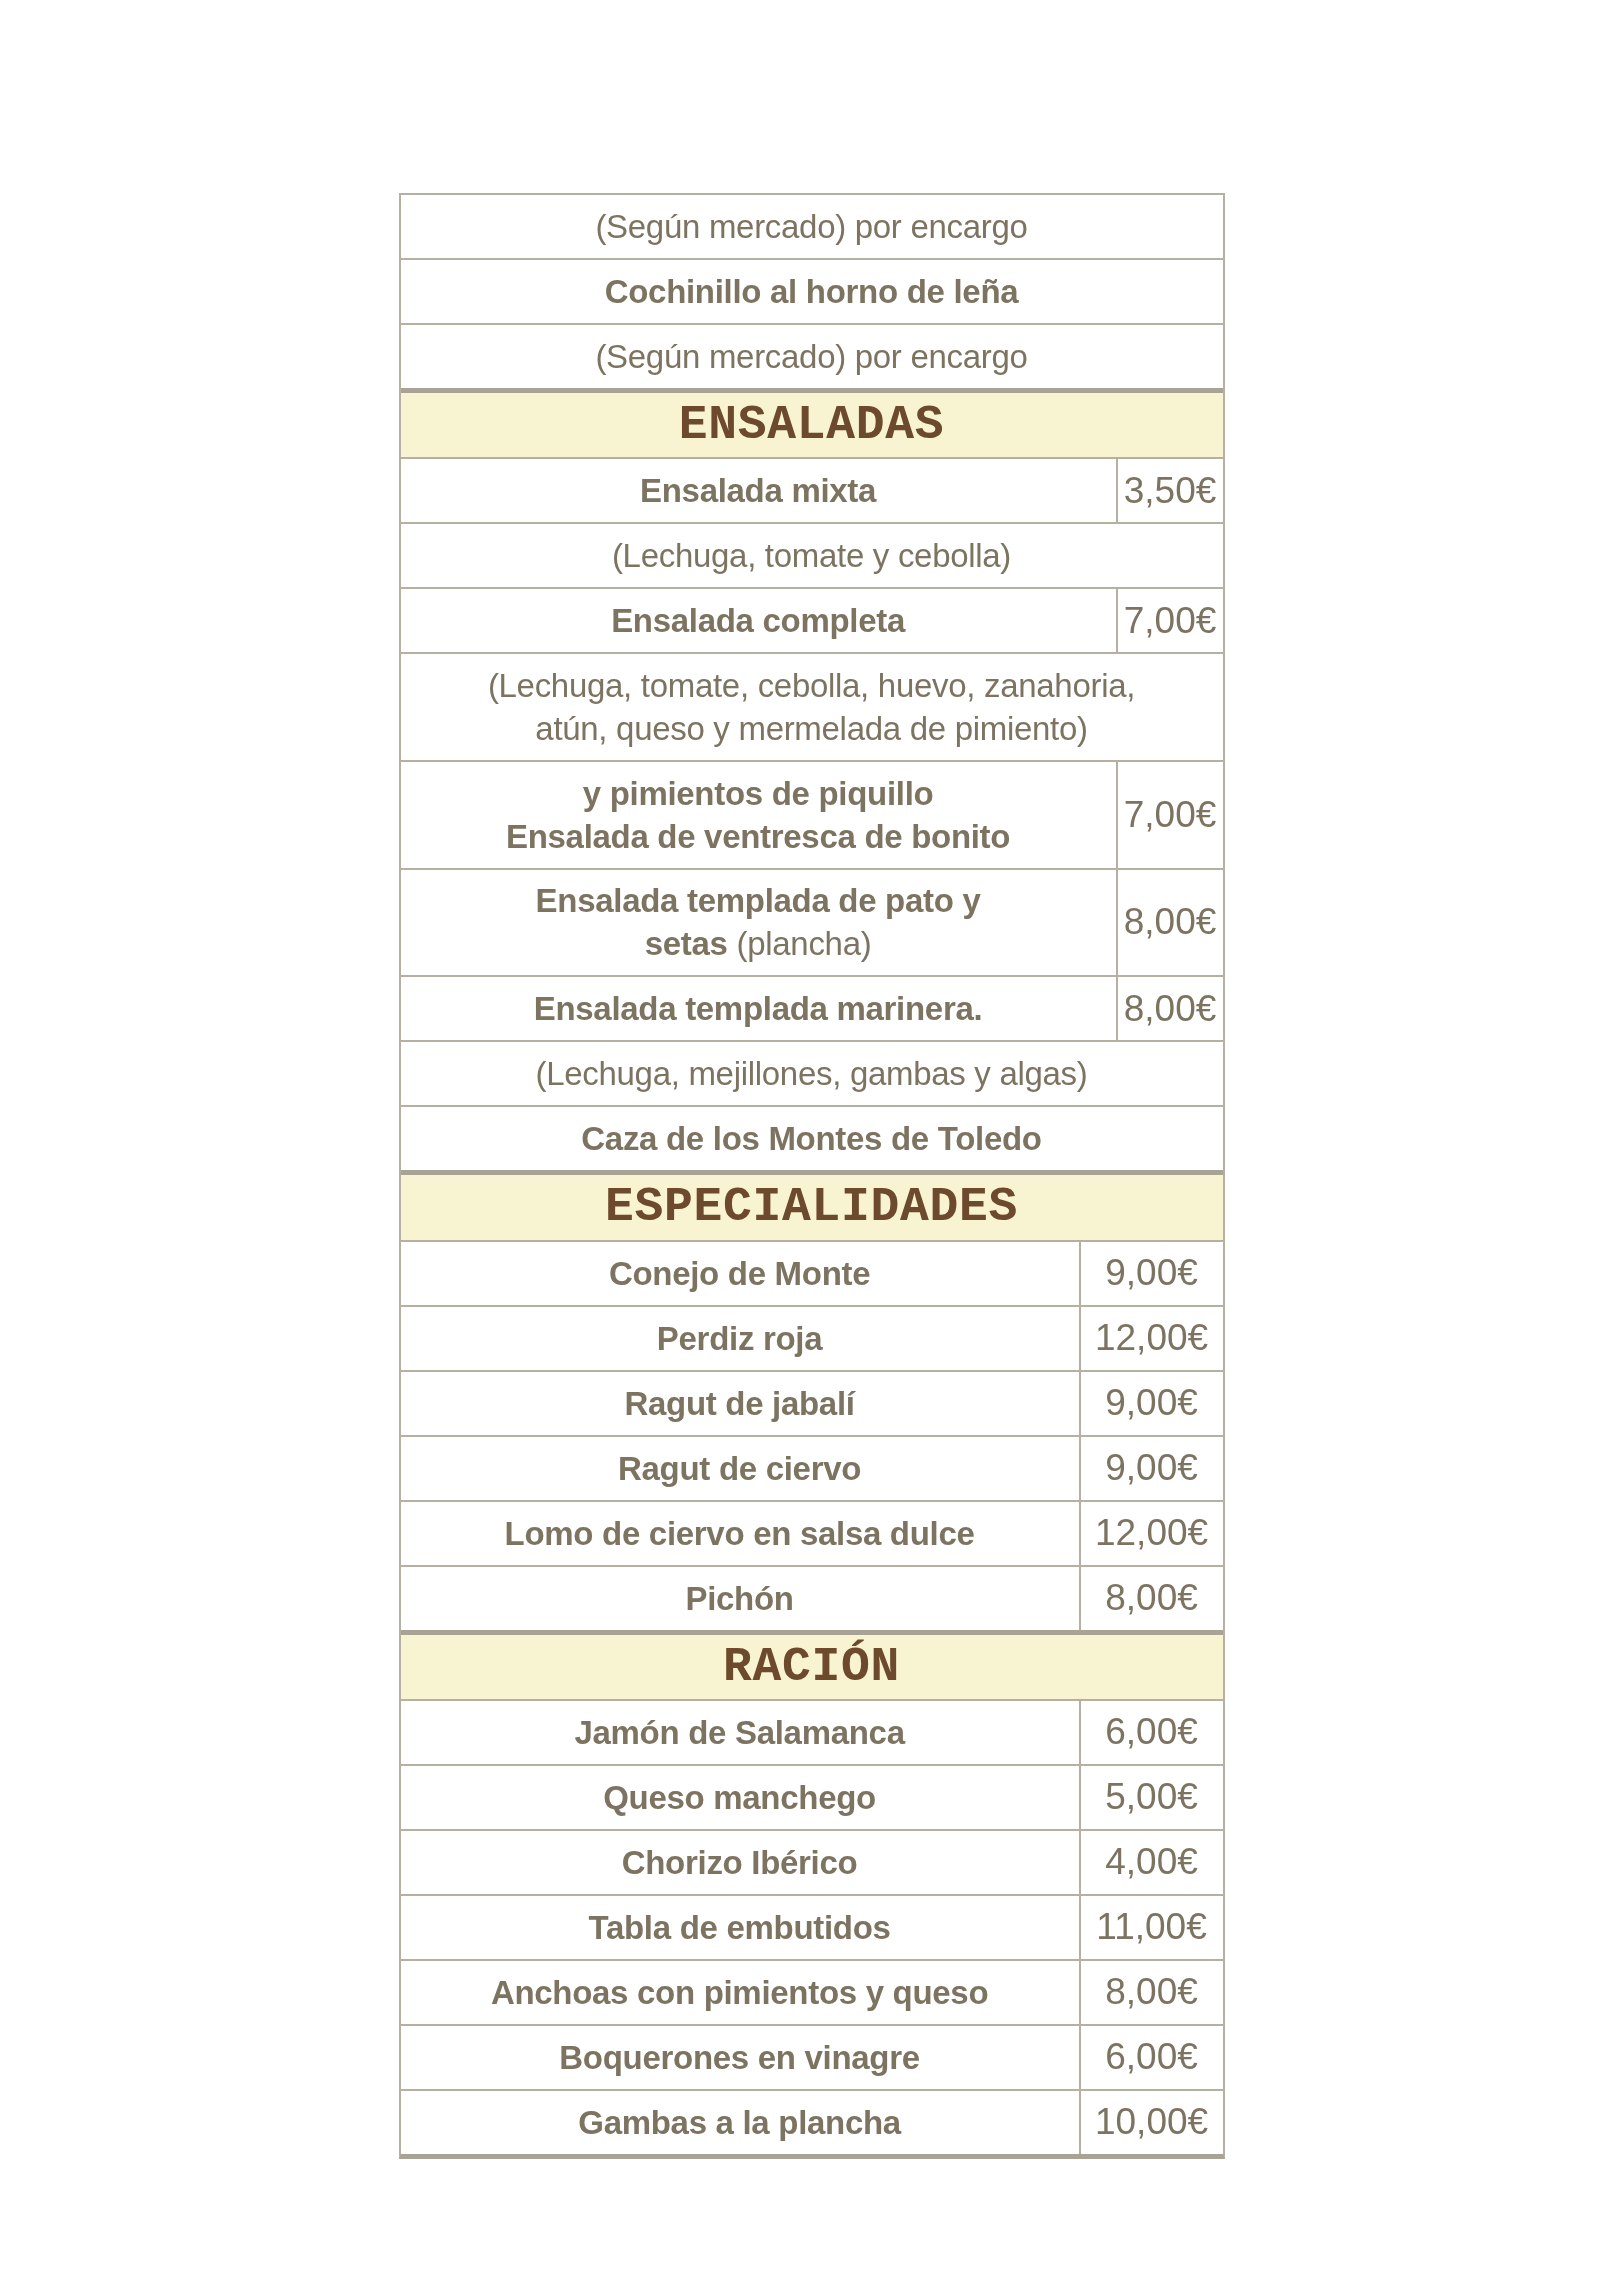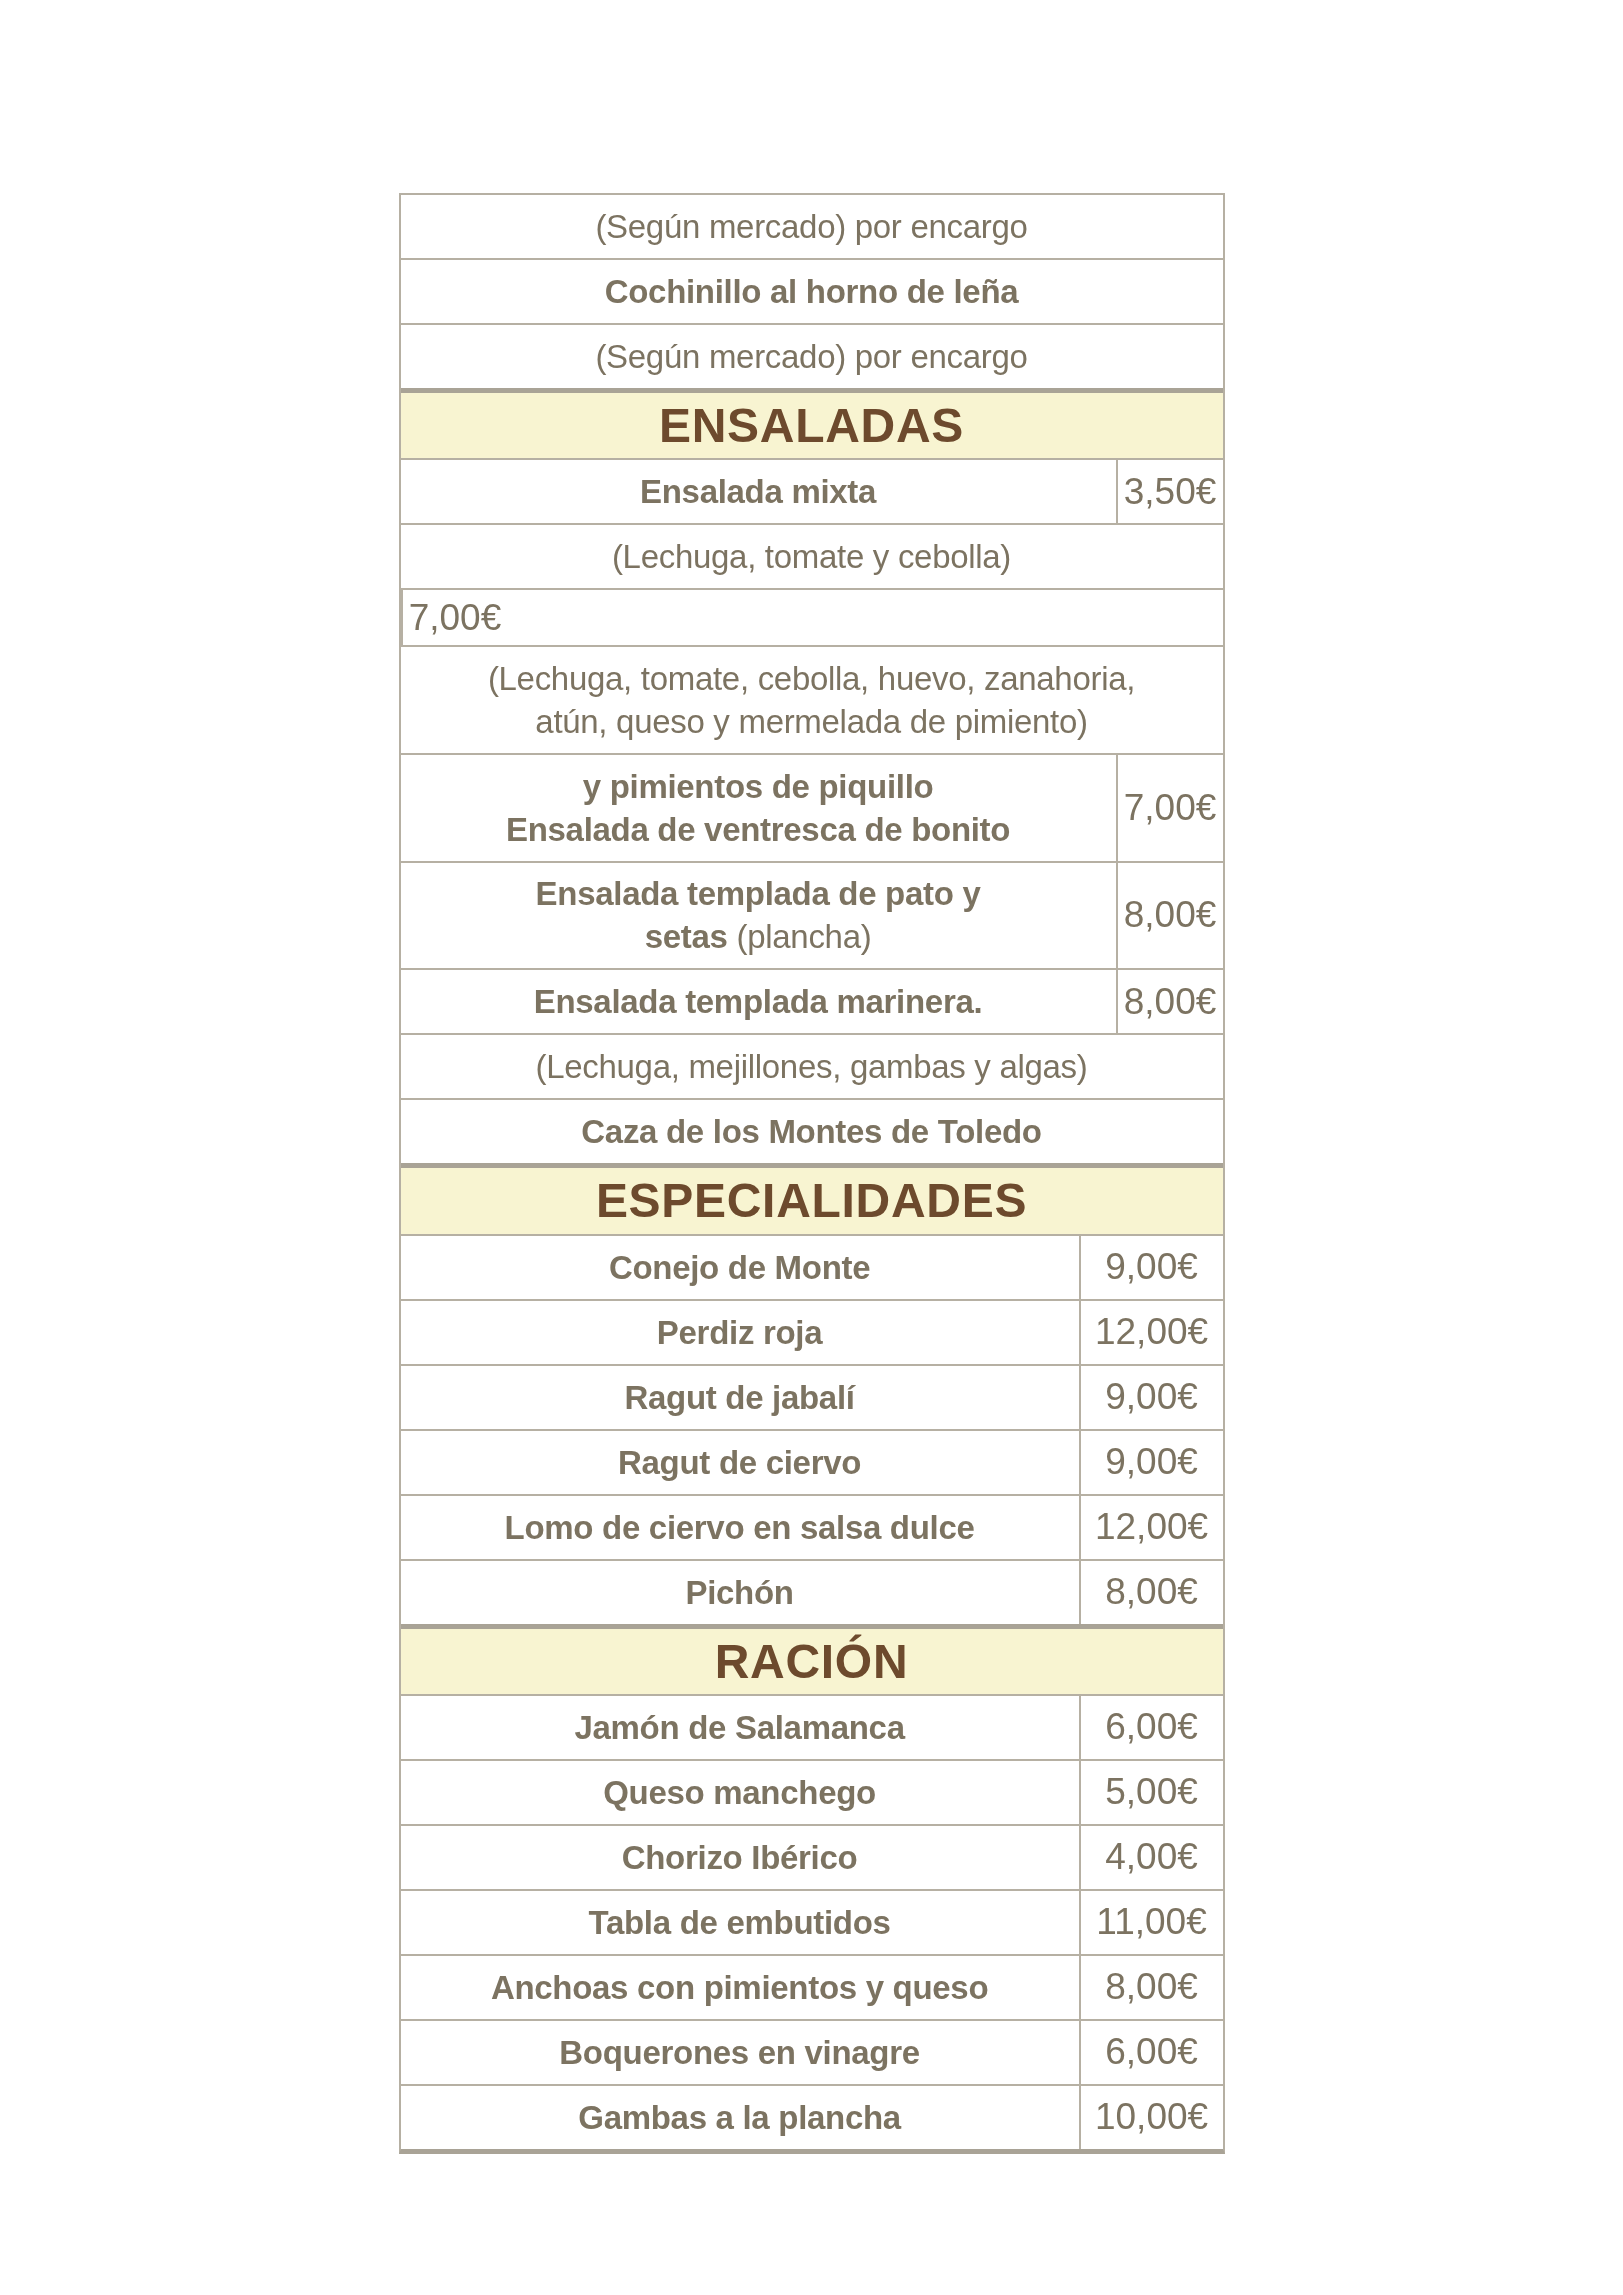--- a/index.html
+++ b/index.html
@@ -60,21 +60,21 @@
   }
   .section-cell {
     flex: 1 1 100%;
     display: flex;
     justify-content: center;
     align-items: center;
     min-height: 60px;
     padding: 5.2px 0;
   }
   .section-title {
-    font-family: Liberation Sans, sans-serif;
+    font-family: Liberation Mono, monospace;
     font-weight: 700;
     font-size: 48px;
     letter-spacing: 0.7px;
     color: #6d4a2d;
   }
 
   
   .name-cell {
     display: flex;
     flex-direction: column;
@@ -130,20 +130,23 @@
           <span class="text-line"><span class="seg-bold">Ensalada mixta</span></span>
         </div>
         <div class="price-cell">3,50€</div>
       </div>
       <div class="row note-row">
         <div class="full-cell">
           <span class="text-line"><span class="seg-reg">(Lechuga, tomate y cebolla)</span></span>
         </div>
       </div>
       <div class="row item-row split-wide">
+        <div class="name-cell">
+          <span class="text-line"><span class="seg-bold">Ensalada completa</span></span>
+        </div>
         <div class="price-cell">7,00€</div>
       </div>
       <div class="row note-row">
         <div class="full-cell">
           <span class="text-line"><span class="seg-reg">(Lechuga, tomate, cebolla, huevo, zanahoria,</span></span>
           <span class="text-line"><span class="seg-reg">atún, queso y mermelada de pimiento)</span></span>
         </div>
       </div>
       <div class="row item-row split-wide">
         <div class="name-cell">

